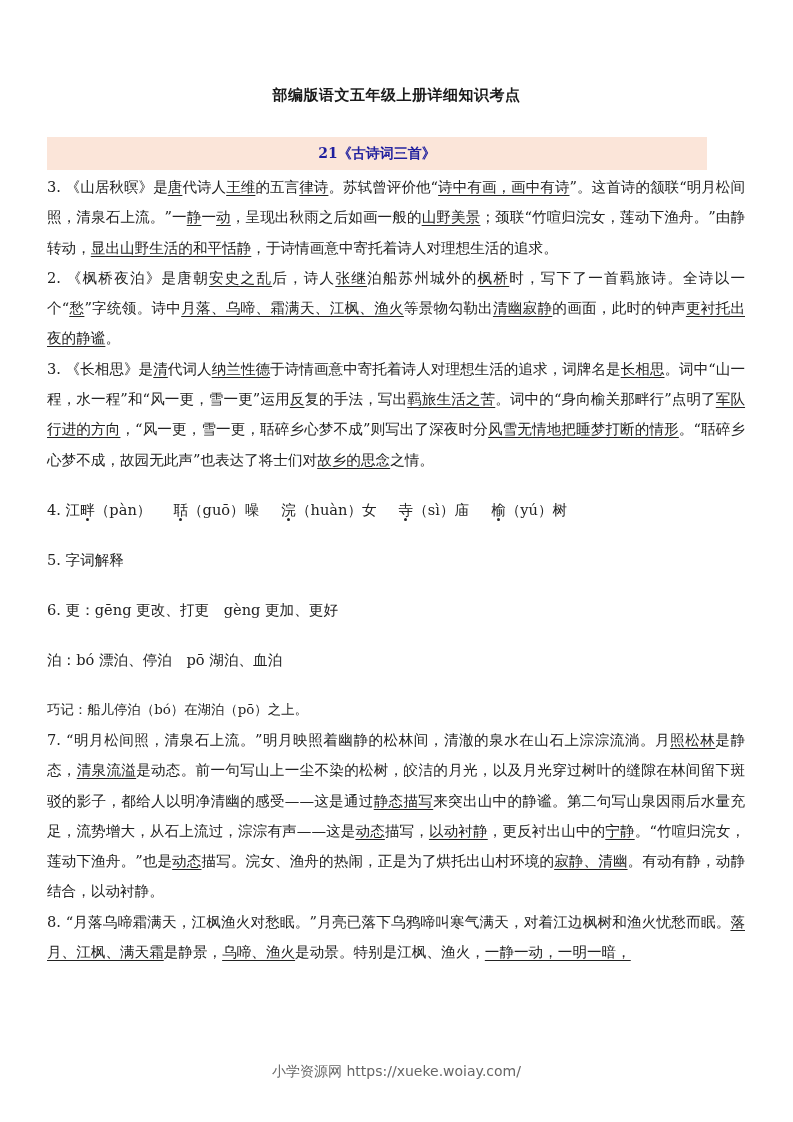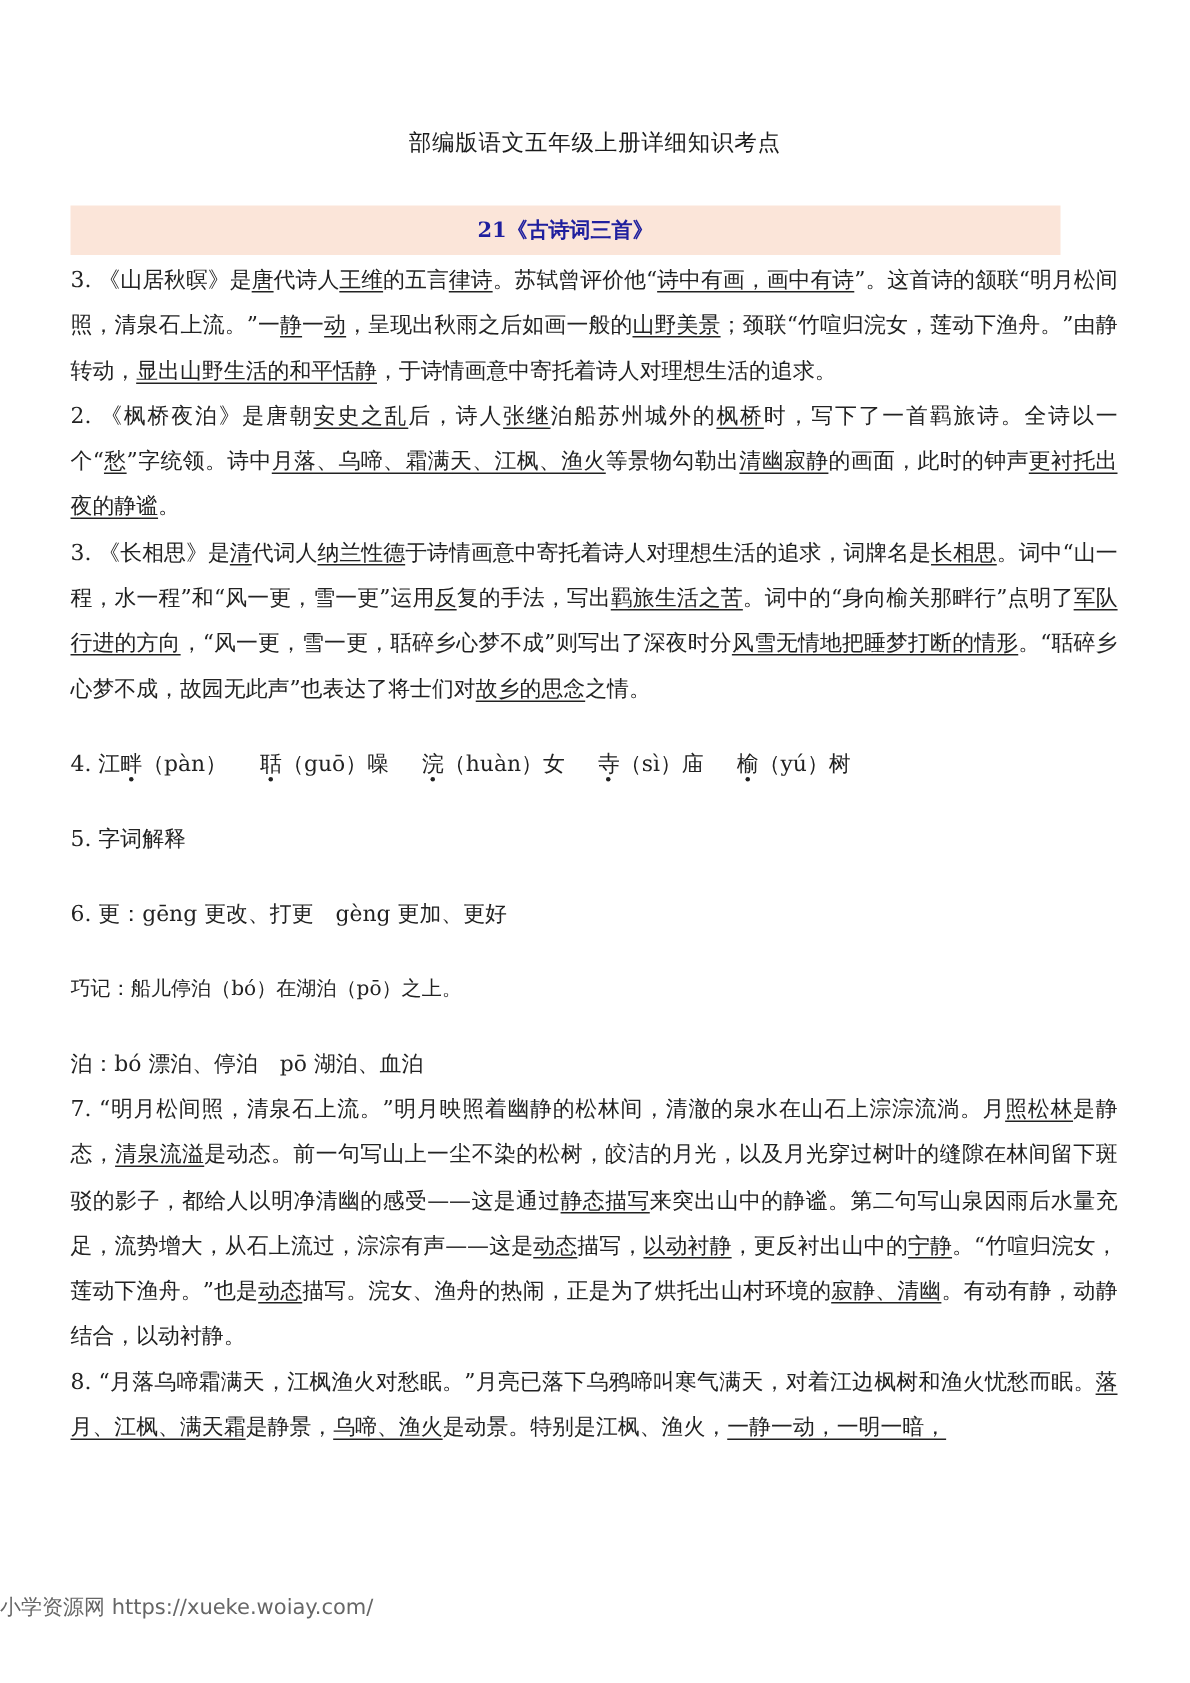--- a/index.html
+++ b/index.html
@@ -1,49 +1,49 @@
 <!DOCTYPE html>
 <html><head>
 <meta charset="utf-8">
 <style>
   html, body { margin: 0; padding: 0; background: #ffffff; }
   body { width: 793px; height: 1122px; position: relative; overflow: hidden;
          font-family: "DejaVu Serif", "Liberation Serif", serif; color: #222; }
   .doc-title { position: absolute; top: 86px; left: 0; width: 793px; text-align: center;
-               font-size: 15px; font-weight: normal; letter-spacing: 0.5px; color: #1a1a1a; }
+               font-size: 15px; font-weight: bold; letter-spacing: 0.5px; color: #1a1a1a; }
   .section-header { position: absolute; left: 47px; top: 137px; width: 660px; height: 33px;
                     background: #fbe5d9; display: flex; align-items: center; justify-content: center; }
   .section-header span { font-size: 14px; font-weight: bold; color: #1f1f9e; }
   .content { position: absolute; left: 47px; top: 172px; width: 698px; }
   .para { font-size: 14.6px; line-height: 30.3px; margin: 0; text-align: justify; word-break: break-all; }
   .para.single { line-height: 30px; margin-top: 20px; }
   .para.kai { font-size: 13.4px; }
   u { text-decoration: underline; text-underline-offset: 3px; text-decoration-thickness: 1px; }
   .dot { position: relative; }
   .dot::after { content: ""; position: absolute; left: 50%; bottom: -3px; width: 3px; height: 3px;
                 margin-left: -1.5px; border-radius: 50%; background: #222; }
   .gap { display: inline-block; width: 22px; }
-  .footer { position: absolute; top: 1063px; left: 0; width: 793px; text-align: left;
+  .footer { position: absolute; top: 1063px; left: 0; width: 793px; text-align: center;
             font-family: "DejaVu Sans", "Liberation Sans", sans-serif; font-size: 14px; color: #666; }
 </style>
 </head>
 <body>
 
 <div class="doc-title">部编版语文五年级上册详细知识考点</div>
 
 <div class="section-header">
   <span>21《古诗词三首》</span>
 </div>
 
 <div class="content">
   <p class="para"><span>3. 《山居秋暝》是</span><u>唐</u><span>代诗人</span><u>王维</u><span>的五言</span><u>律诗</u><span>。苏轼曾评价他“</span><u>诗中有画，画中有诗</u><span>”。这首诗的颔联“明月松间照，清泉石上流。”一</span><u>静</u><span>一</span><u>动</u><span>，呈现出秋雨之后如画一般的</span><u>山野美景</u><span>；颈联“竹喧归浣女，莲动下渔舟。”由静转动，</span><u>显出山野生活的和平恬静</u><span>，于诗情画意中寄托着诗人对理想生活的追求。</span></p>
   <p class="para"><span>2. 《枫桥夜泊》是唐朝</span><u>安史之乱</u><span>后，诗人</span><u>张继</u><span>泊船苏州城外的</span><u>枫桥</u><span>时，写下了一首羁旅诗。全诗以一个“</span><u>愁</u><span>”字统领。诗中</span><u>月落、乌啼、霜满天、江枫、渔火</u><span>等景物勾勒出</span><u>清幽寂静</u><span>的画面，此时的钟声</span><u>更衬托出夜的静谧</u><span>。</span></p>
   <p class="para"><span>3. 《长相思》是</span><u>清</u><span>代词人</span><u>纳兰性德</u><span>于诗情画意中寄托着诗人对理想生活的追求，词牌名是</span><u>长相思</u><span>。词中“山一程，水一程”和“风一更，雪一更”运用</span><u>反</u><span>复的手法，写出</span><u>羁旅生活之苦</u><span>。词中的“身向榆关那畔行”点明了</span><u>军队行进的方向</u><span>，“风一更，雪一更，聒碎乡心梦不成”则写出了深夜时分</span><u>风雪无情地把睡梦打断的情形</u><span>。“聒碎乡心梦不成，故园无此声”也表达了将士们对</span><u>故乡的思念</u><span>之情。</span></p>
   <p class="para single" id="p4"><span>4. </span><span>江<span class="dot">畔</span>（pàn）</span><span class="gap"></span><span><span class="dot">聒</span>（guō）噪</span><span class="gap"></span><span><span class="dot">浣</span>（huàn）女</span><span class="gap"></span><span><span class="dot">寺</span>（sì）庙</span><span class="gap"></span><span><span class="dot">榆</span>（yú）树</span></p>
   <p class="para single">5. 字词解释</p>
   <p class="para single">6. 更：gēng 更改、打更　gèng 更加、更好</p>
+  <p class="para single">泊：bó 漂泊、停泊　pō 湖泊、血泊</p>
   <p class="para single kai">巧记：船儿停泊（bó）在湖泊（pō）之上。</p>
-  <p class="para single">泊：bó 漂泊、停泊　pō 湖泊、血泊</p>
   <p class="para"><span>7. “明月松间照，清泉石上流。”明月映照着幽静的松林间，清澈的泉水在山石上淙淙流淌。月</span><u>照松林</u><span>是静态，</span><u>清泉流溢</u><span>是动态。前一句写山上一尘不染的松树，皎洁的月光，以及月光穿过树叶的缝隙在林间留下斑驳的影子，都给人以明净清幽的感受——这是通过</span><u>静态描写</u><span>来突出山中的静谧。第二句写山泉因雨后水量充足，流势增大，从石上流过，淙淙有声——这是</span><u>动态</u><span>描写，</span><u>以动衬静</u><span>，更反衬出山中的</span><u>宁静</u><span>。“竹喧归浣女，莲动下渔舟。”也是</span><u>动态</u><span>描写。浣女、渔舟的热闹，正是为了烘托出山村环境的</span><u>寂静、清幽</u><span>。有动有静，动静结合，以动衬静。</span></p>
   <p class="para"><span>8. “月落乌啼霜满天，江枫渔火对愁眠。”月亮已落下乌鸦啼叫寒气满天，对着江边枫树和渔火忧愁而眠。</span><u>落月、江枫、满天霜</u><span>是静景，</span><u>乌啼、渔火</u><span>是动景。特别是江枫、渔火，</span><u>一静一动，一明一暗，</u></p>
 </div>
 
 <div class="footer">小学资源网 https://xueke.woiay.com/</div>
 
 </body></html>

